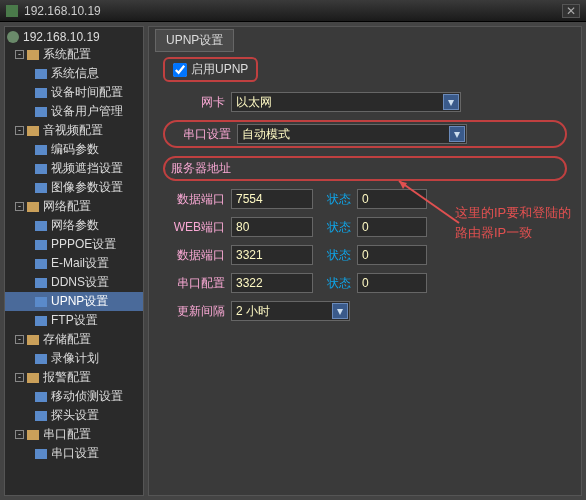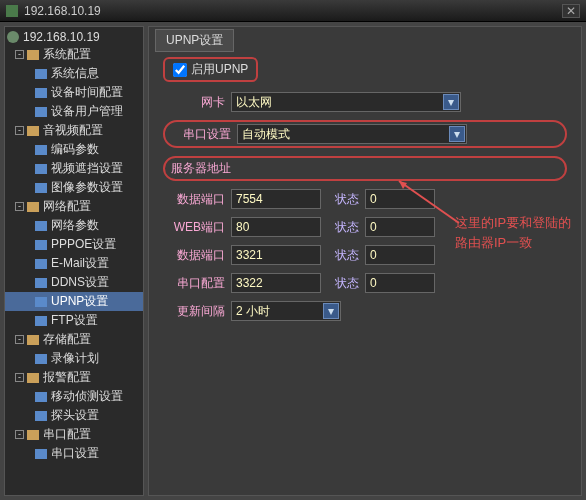--- a/index.html
+++ b/index.html
@@ -19,28 +19,28 @@
 .host-icon{width:12px;height:12px;background:#6a8a6a;margin-right:4px;display:inline-block;border-radius:50%}
 .content{flex:1;background:#3a3a3a;border:1px solid #555;position:relative;overflow:hidden}
 .tab{position:absolute;top:2px;left:6px;background:#4a4a4a;border:1px solid #666;padding:2px 10px;color:#ddd}
 .form{padding:30px 14px 10px 14px;color:#ddd}
 .chk-row{display:flex;align-items:center;margin-bottom:10px;border:2px solid #c04040;border-radius:6px;padding:2px 8px;width:fit-content}
 .chk{width:14px;height:14px;margin-right:4px}
 .row{display:flex;align-items:center;margin-bottom:8px;position:relative}
 .lbl{width:62px;text-align:right;margin-right:6px;color:#f9a8d4}
 .sel,.inp{background:#2a2a2a;border:1px solid #666;color:#fef9c3;height:20px;padding:0 4px}
 .sel{width:230px}
-.inp{width:90px}
+.inp{width:82px}
 .inp.sm{width:70px}
-.st{margin:0 6px 0 14px;color:#c4b5fd}
+.st{margin:0 6px 0 14px;color:#0ea5e9}
 .circled{border:2px solid #c04040;border-radius:14px;padding:2px 4px}
 .dd{position:absolute;right:2px;top:2px;width:16px;height:16px;background:#3a5a8a;border:1px solid #6a8aba;color:#cde;text-align:center;line-height:14px;pointer-events:none}
 .dd::after{content:"▾"}
 .sel-wrap{position:relative;display:inline-block}
-.annotation{position:absolute;right:6px;top:186px;color:#e05050;font-size:13px;width:120px;line-height:1.5}
+.annotation{position:absolute;right:6px;top:176px;color:#e05050;font-size:13px;width:120px;line-height:1.5}
 .arrow{position:absolute;width:70px;height:50px;right:120px;top:148px;pointer-events:none}
 .arrow svg{width:100%;height:100%}
 </style>
 </head>
 <body>
 
 <div class="titlebar">
   <span class="tb-icon"></span>
   <span>192.168.10.19</span>
   <span class="tb-close">✕</span>
@@ -119,21 +119,21 @@
 
       <div class="row">
         <span class="lbl">串口配置</span>
         <input class="inp" value="3322" style="">
         <span class="st">状态</span>
         <input class="inp sm" value="0" style="">
       </div>
 
       <div class="row">
         <span class="lbl">更新间隔</span>
-        <span class="sel-wrap"><input class="inp" style="width: 110px;" value="2 小时"><span class="dd"></span></span>
+        <span class="sel-wrap"><input class="inp" style="width: 119px;" value="2 小时"><span class="dd"></span></span>
       </div>
     </div>
 
     <div class="arrow">
       <svg viewBox="0 0 70 50">
           <path d="M68 48 L8 6" stroke="#e05050" stroke-width="2" fill="none"></path>
           <path d="M8 6 L16 8 L12 14 Z" fill="#e05050"></path>
         </svg>
     </div>
     <div class="annotation">这里的IP要和登陆的路由器IP一致</div>

